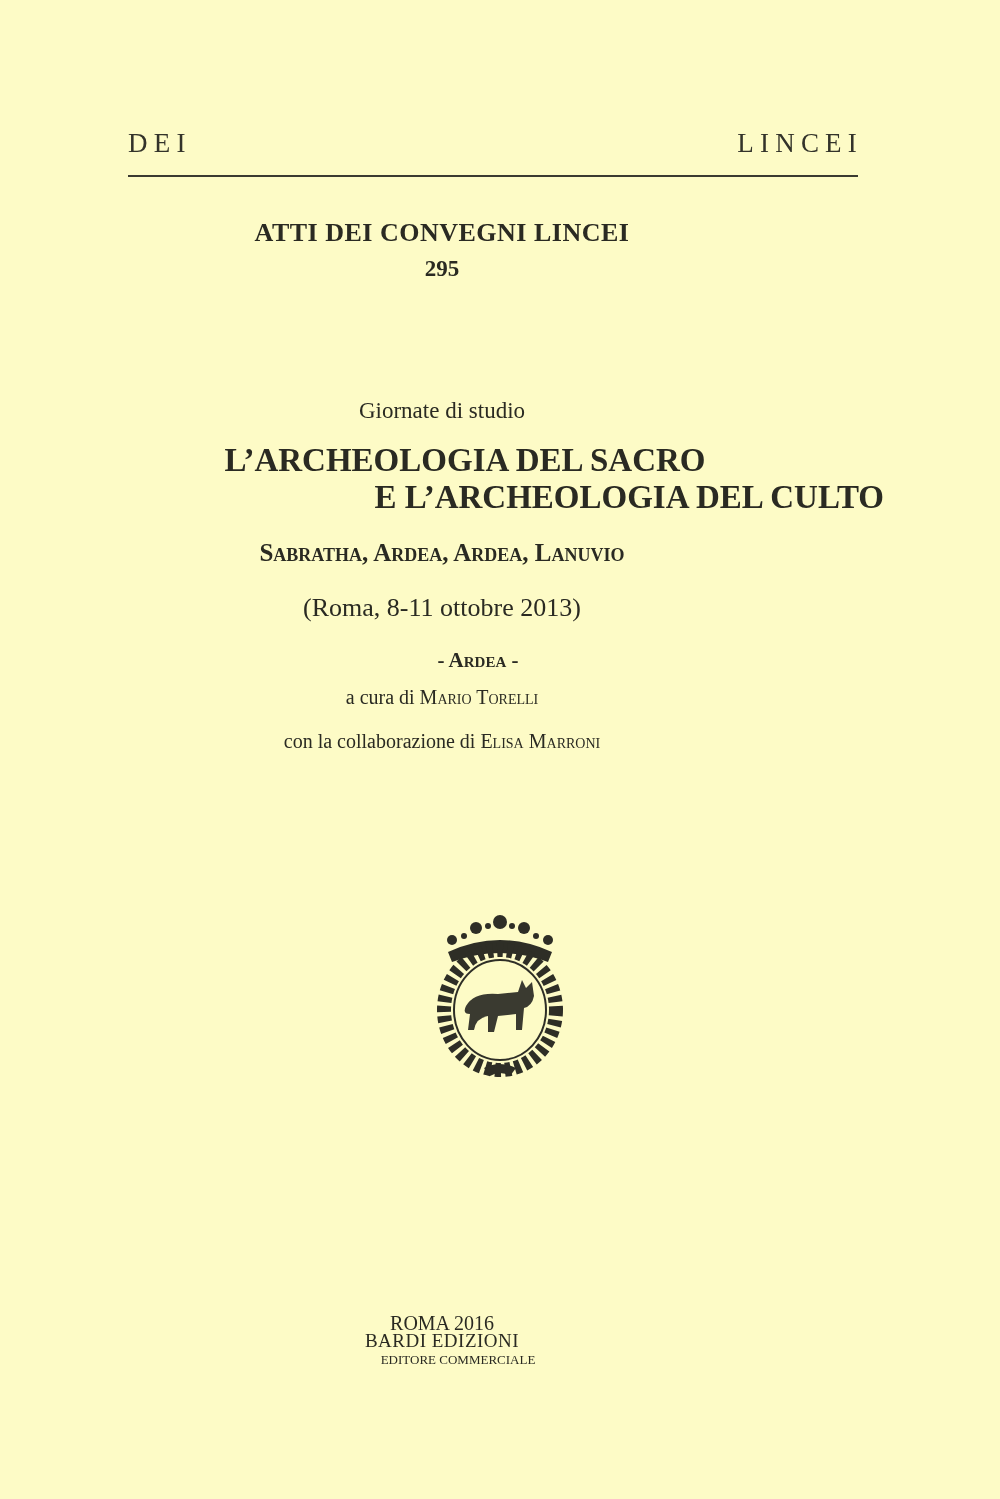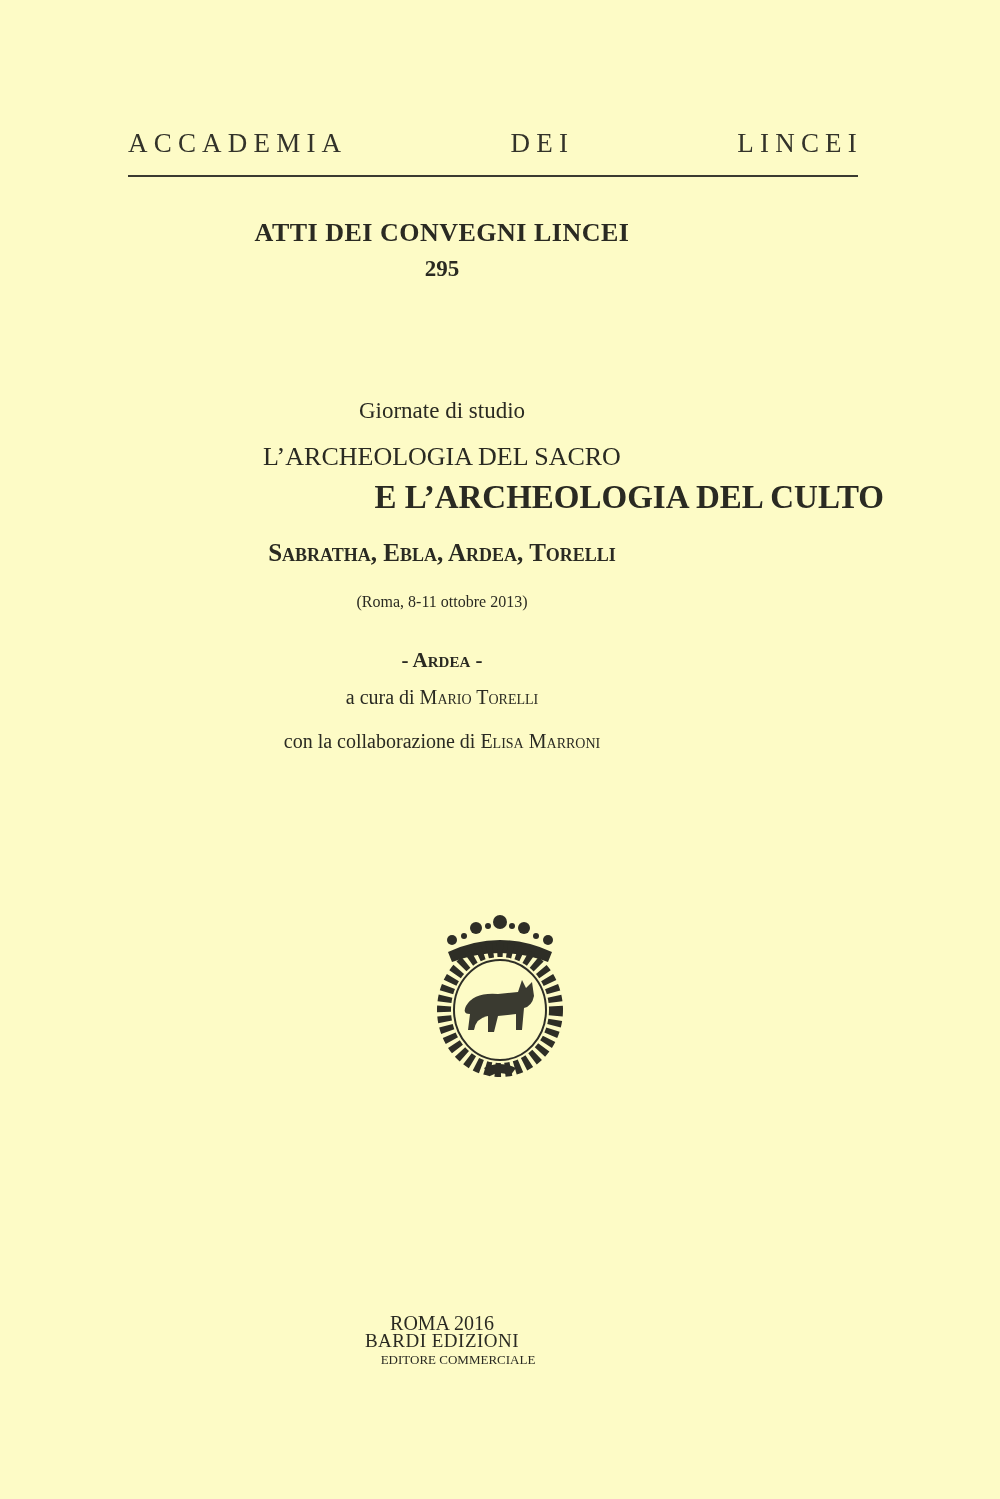--- a/index.html
+++ b/index.html
@@ -3,50 +3,49 @@
 <meta charset="utf-8">
 <style>
   html, body { margin:0; padding:0; }
   body { width:1000px; height:1499px; background:#fdfbc6; font-family:"Liberation Serif", "DejaVu Serif", serif; color:#2a2a22; position:relative; overflow:hidden; }
   .abs { position:absolute; left:0; width:884px; text-align:center; }
   .academy { position:absolute; left:128px; top:128px; width:735px; font-size:27px; letter-spacing:6.2px; display:flex; justify-content:space-between; color:#33332a; }
   .rule { position:absolute; left:128px; top:175px; width:730px; height:2px; background:#3a3a30; }
   .series { top:218px; font-size:26px; font-weight:bold; letter-spacing:0.5px; }
   .number { top:256px; font-size:23px; font-weight:bold; }
   .giornate { top:398px; font-size:23px; }
-  .title1 { top:442px; font-size:26px; font-weight:normal; }
+  .title1 { top:442px; font-size:33px; font-weight:bold;margin-left:23px; }
   .title2 { top:479px; font-size:33px; font-weight:bold;text-align:right; }
   .subtitle { top:539px; font-size:25px; font-weight:bold; font-variant:small-caps; }
-  .dates { top:593px; font-size:16px; }
-  .section { top:648px; font-size:21px; font-weight:bold; font-variant:small-caps; }
+  .dates { top:593px; font-size:26px; }
+  .section { top:648px; font-size:21px; font-weight:bold; font-variant:small-caps;margin-left:36px; }
   .editor { top:686px; font-size:20px; }
   .collab { top:730px; font-size:20px; }
   .sc { font-variant:small-caps; }
   .emblem { position:absolute; left:418px; top:910px; width:164px; height:170px; }
   .roma { top:1312px; font-size:20px; }
   .bardi { top:1330px; font-size:19px; letter-spacing:0.5px; }
   .ed-comm { top:1352px; font-size:13px;padding-left:16px; }
 </style>
 </head>
 <body>
 
 <div class="academy">
-  <span>ACCADEMIA</span>
   <span>DEI</span>
   <span>LINCEI</span>
 </div>
 <div class="rule"></div>
 
 <div class="abs series">ATTI DEI CONVEGNI LINCEI</div>
 <div class="abs number">295</div>
 
 <div class="abs giornate">Giornate di studio</div>
 <div class="abs title1">L’ARCHEOLOGIA DEL SACRO</div>
 <div class="abs title2">E L’ARCHEOLOGIA DEL CULTO</div>
-<div class="abs subtitle">Sabratha, Ebla, Ardea, Torelli</div>
+<div class="abs subtitle">Sabratha, Ardea, Ardea, Lanuvio</div>
 <div class="abs dates">(Roma, 8-11 ottobre 2013)</div>
 <div class="abs section">- Ardea -</div>
 <div class="abs editor">
   <span>a cura di </span><span class="sc">Mario Torelli</span>
 </div>
 <div class="abs collab">
   <span>con la collaborazione di </span><span class="sc">Elisa Marroni</span>
 </div>
 
 <div class="emblem">

